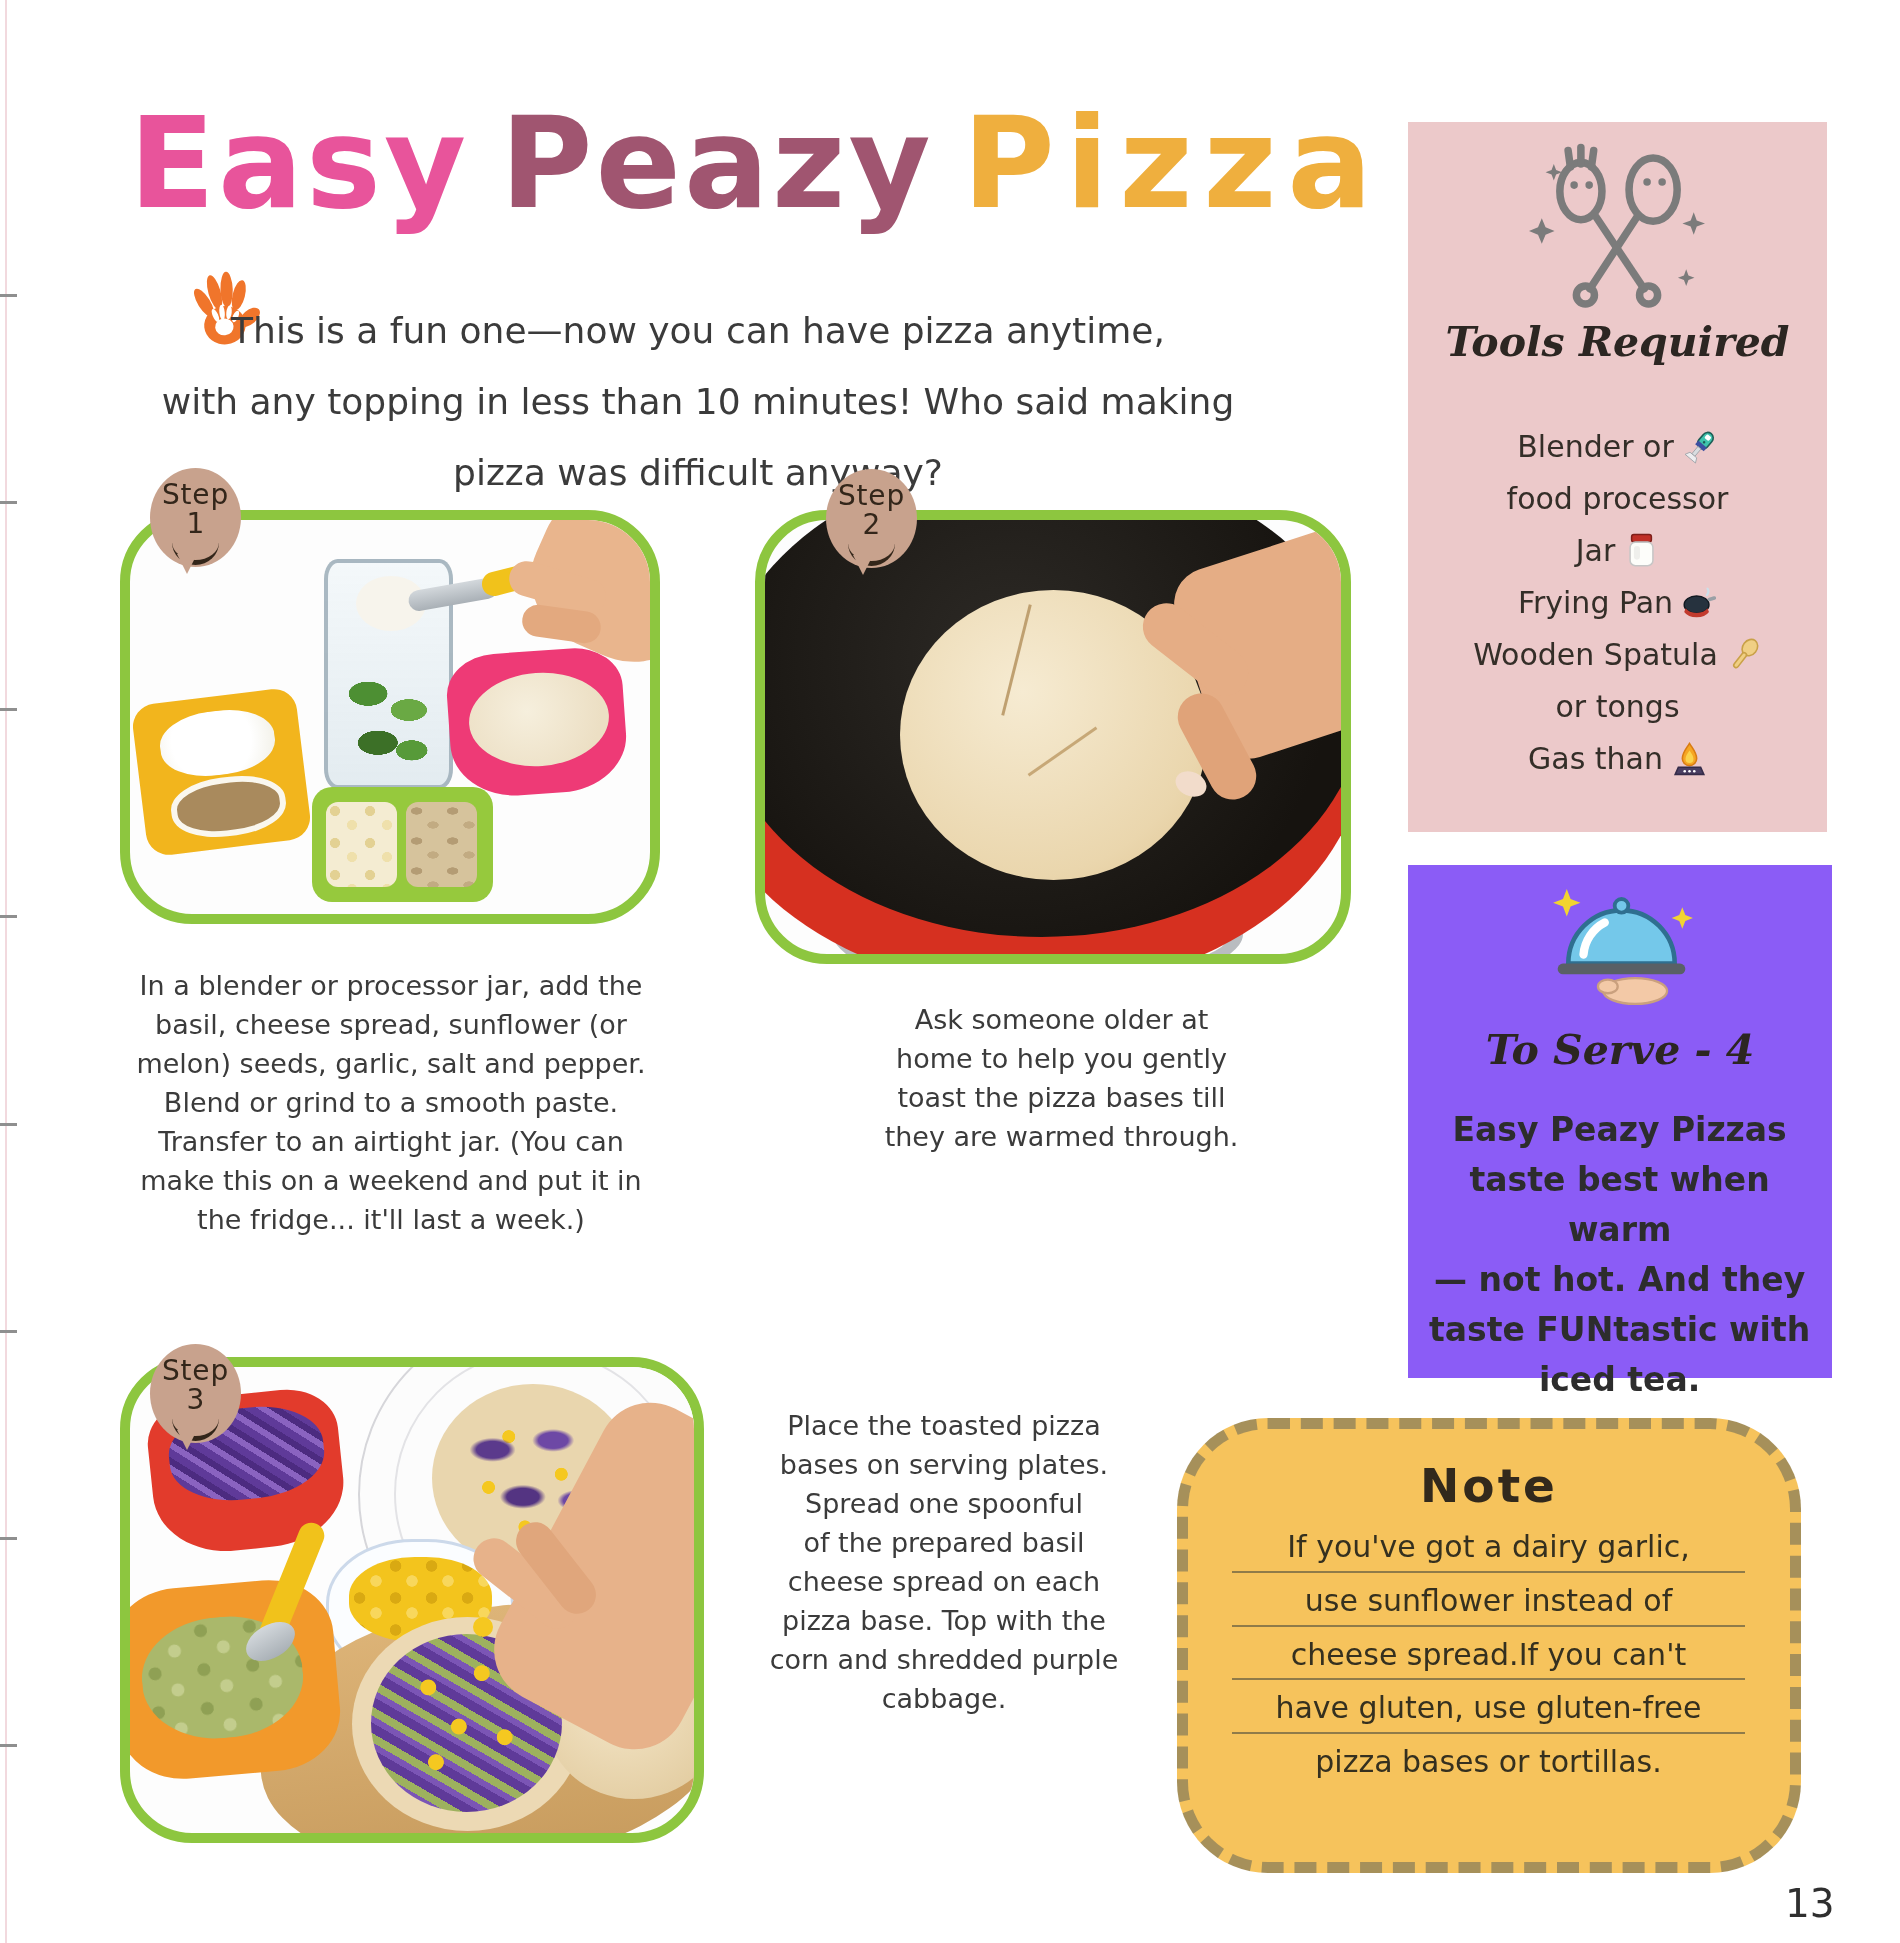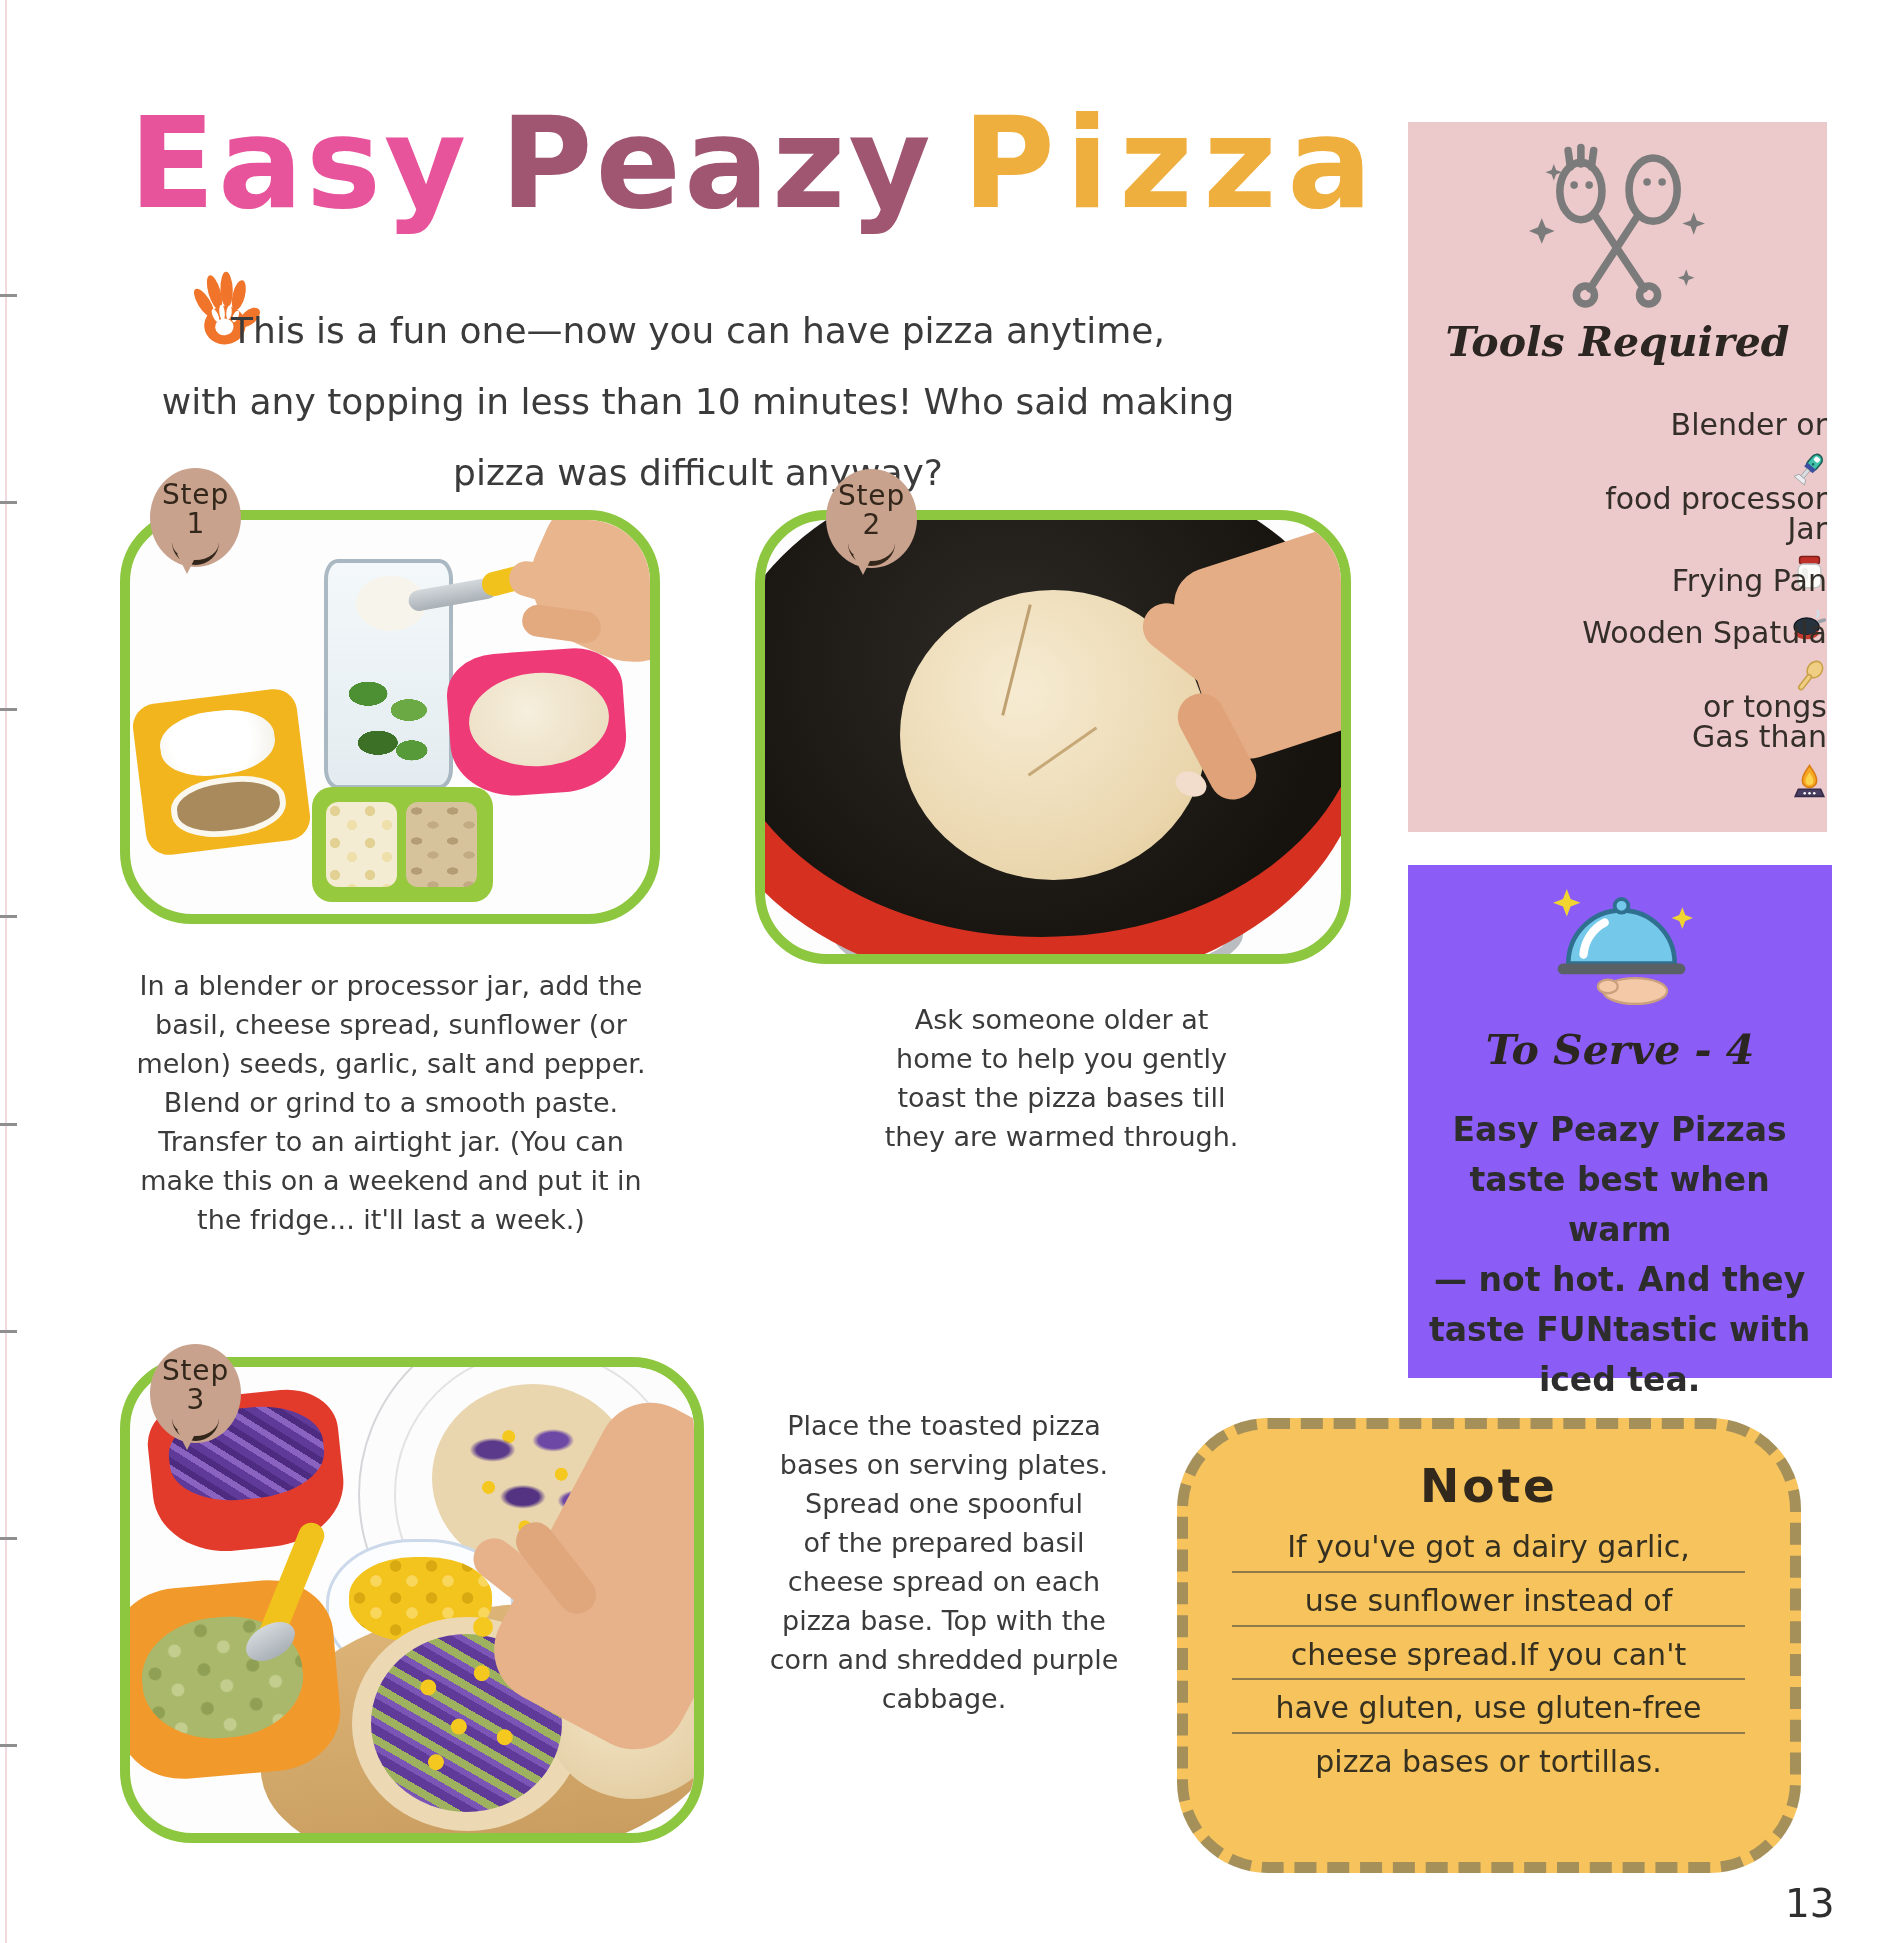--- a/index.html
+++ b/index.html
@@ -47,22 +47,22 @@
   .caption-3{left:745px;top:1406px;width:398px;}
 
   
   .tools-panel{position:absolute;left:1408px;top:85px;width:419px;height:710px;background:#ecc9ca;margin-top:37px;}
   .utensils-icon{position:absolute;left:118px;top:21px;width:182px;height:173px;}
   .script-heading{position:absolute;left:0;width:100%;text-align:center;
                   font-family:"DejaVu Serif","Liberation Serif",serif;font-style:italic;font-weight:bold;
                   font-size:41px;color:#2c2622;}
   .tools-heading{top:196px;}
   .tools-list{position:absolute;left:0;top:298px;width:100%;}
-  .tool-row{height:52px;display:flex;align-items:flex-end;justify-content:center;gap:9px;
-            font-size:30px;color:#342e28;flex-direction:column;}
+  .tool-row{height:52px;display:flex;align-items:center;justify-content:center;gap:9px;
+            font-size:30px;color:#342e28;}
   .tool-ico{width:35px;height:35px;flex:0 0 auto;}
 
   .serve-panel{position:absolute;left:1408px;top:865px;width:424px;height:513px;background:#8b5cf6;}
   .cloche-icon{position:absolute;left:128px;top:15px;width:171px;height:133px;}
   .serve-heading{top:161px;}
   .serve-text{position:absolute;left:7.6px;top:240px;width:408px;text-align:center;
               font-size:33px;line-height:50px;color:#2d2d2d;white-space:pre-line;font-weight:bold;}
 
   .note-panel{position:absolute;left:1177px;top:1418px;width:624px;height:455px;background:#f6c35c;
               border:11.4px dashed #a6905a;border-radius:91px;box-sizing:border-box;}

